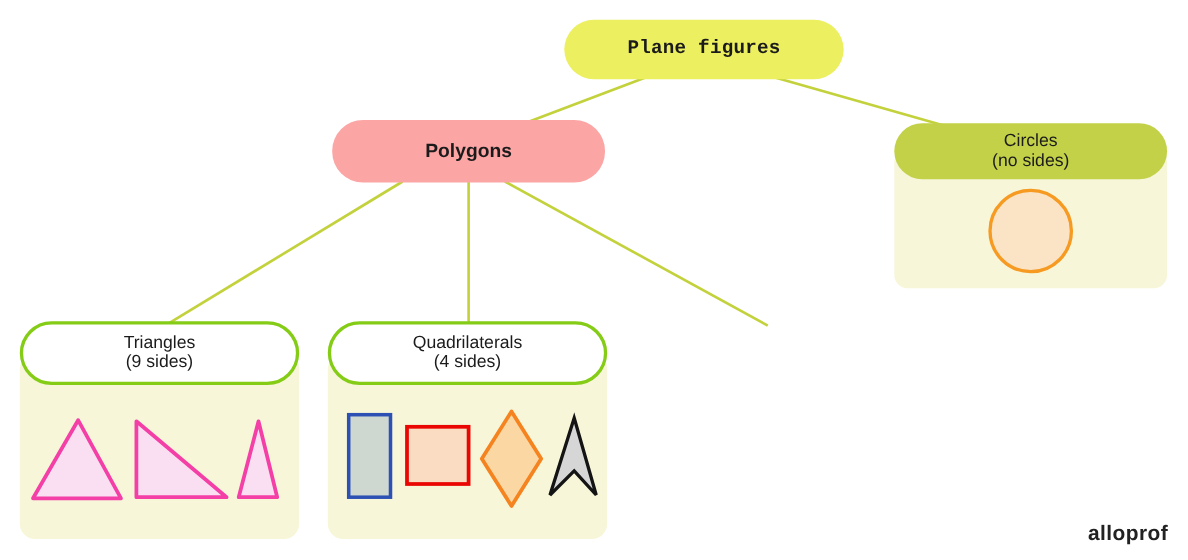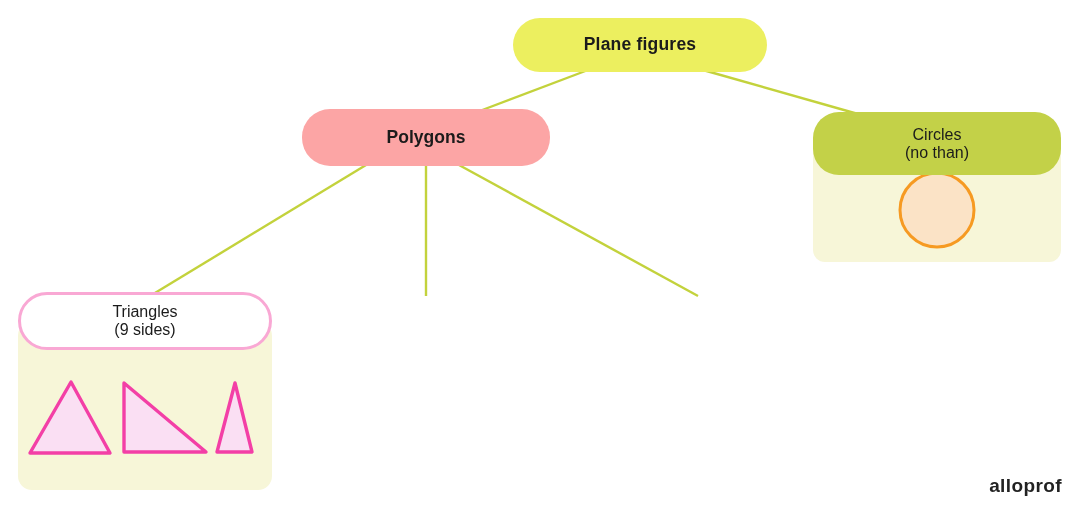--- a/index.html
+++ b/index.html
@@ -10,41 +10,41 @@
   svg{display:block;}
   #connectors{position:absolute;left:0;top:0;z-index:0;}
 
   .pill{
     position:absolute;display:flex;flex-direction:column;align-items:center;justify-content:center;
     text-align:center;z-index:2;box-sizing:border-box;
   }
   .root-pill{
     left:513px;top:18px;width:254px;height:54px;border-radius:27px;background:#ecef5f;
   }
-  .root-pill .title{font-size:23px;font-weight:800;letter-spacing:.2px;}
+  .root-pill .title{font-size:23px;font-weight:800;letter-spacing:.2px;font-family:Liberation Mono, monospace;}
 
   .l2-pill{background:#fca5a5;border-radius:28px;}
   .pill .title{font-size:17.5px;font-weight:800;line-height:1.25;}
   .pill .subtitle{font-size:16.5px;font-weight:400;line-height:1.2;}
 
   #polygons-pill{left:302px;top:109px;width:248px;height:57px;}
 
   .group-box{position:absolute;z-index:1;}
   .group-body{
     position:absolute;left:0;right:0;bottom:0;background:#f7f6d8;border-radius:14px;
   }
   .header-pill{
     position:absolute;left:0;top:0;right:0;display:flex;flex-direction:column;align-items:center;justify-content:center;
-    text-align:center;background:#ffffff;border:3px solid #f9a8d4;border-radius:29px;box-sizing:border-box;z-index:2;
+    text-align:center;background:#ffffff;border:3px solid #84cc16;border-radius:29px;box-sizing:border-box;z-index:2;
   }
   .shape-layer{position:absolute;left:0;top:0;z-index:1;}
 
   #circles-box{left:813px;top:112px;width:248px;height:150px;}
   #circles-box .group-body{top:24px;border-radius:12px;}
-  #circles-box .header-pill{height:63px;border:none;background:#c3d148;border-radius:26px;}
+  #circles-box .header-pill{height:51px;border:none;background:#c3d148;border-radius:26px;}
 
   .l3-box{top:292px;width:254px;height:198px;}
   .l3-box .group-body{top:30px;}
   .l3-box .header-pill{height:58px;}
   #triangles-box{left:18px;}
   #quadrilaterals-box{left:298px;}
   #other-polygons-box{left:578px;}
 
   #logo{
     position:absolute;right:18px;bottom:12px;font-size:19px;font-weight:600;color:#222222;
@@ -74,36 +74,49 @@
     <span class="title">Polygons</span>
   </div>
 
   <div class="group-box" id="circles-box">
     <div class="group-body"></div>
     <svg class="shape-layer" width="248" height="150" viewBox="0 0 248 150">
       <circle cx="124" cy="98" r="37" fill="#fbe3c6" stroke="#f69a22" stroke-width="3"></circle>
     </svg>
     <div class="header-pill">
       <span class="title">Circles</span>
-      <span class="subtitle">(no than)</span>
+      <span class="subtitle">(no sides)</span>
     </div>
   </div>
 
   <div class="group-box l3-box" id="triangles-box">
     <div class="group-body"></div>
     <svg class="shape-layer" width="254" height="198" viewBox="0 0 254 198">
       <g fill="#fadff3" stroke="#f33fa6" stroke-width="3.4" stroke-linejoin="round">
         <polygon points="53,90 92,161 12,161"></polygon>
         <polygon points="106,91 188,160 106,160"></polygon>
         <polygon points="217,91 234,160 199,160"></polygon>
       </g>
     </svg>
     <div class="header-pill">
       <span class="title">Triangles</span>
       <span class="subtitle">(9 sides)</span>
     </div>
   </div>
 
+  <div class="group-box l3-box" id="quadrilaterals-box">
+    <div class="group-body"></div>
+    <svg class="shape-layer" width="254" height="198" viewBox="0 0 254 198">
+      <rect x="19" y="85" width="38" height="75" fill="#ced8d0" stroke="#2c50b4" stroke-width="3.2"></rect>
+      <rect x="72" y="96" width="56" height="52" fill="#f9dcc1" stroke="#e90603" stroke-width="3.4"></rect>
+      <polygon points="167,82 194,125 167,168 140,125" fill="#fbd8a3" stroke="#f5831f" stroke-width="3.4" stroke-linejoin="round"></polygon>
+      <polygon points="224,88 244,158 224,136 202,158" fill="#d6d6d6" stroke="#141414" stroke-width="3" stroke-linejoin="miter"></polygon>
+    </svg>
+    <div class="header-pill">
+      <span class="title">Quadrilaterals</span>
+      <span class="subtitle">(4 sides)</span>
+    </div>
+  </div>
 
 
   <div id="logo">alloprof</div>
 
 </div>
 
 </body></html>

